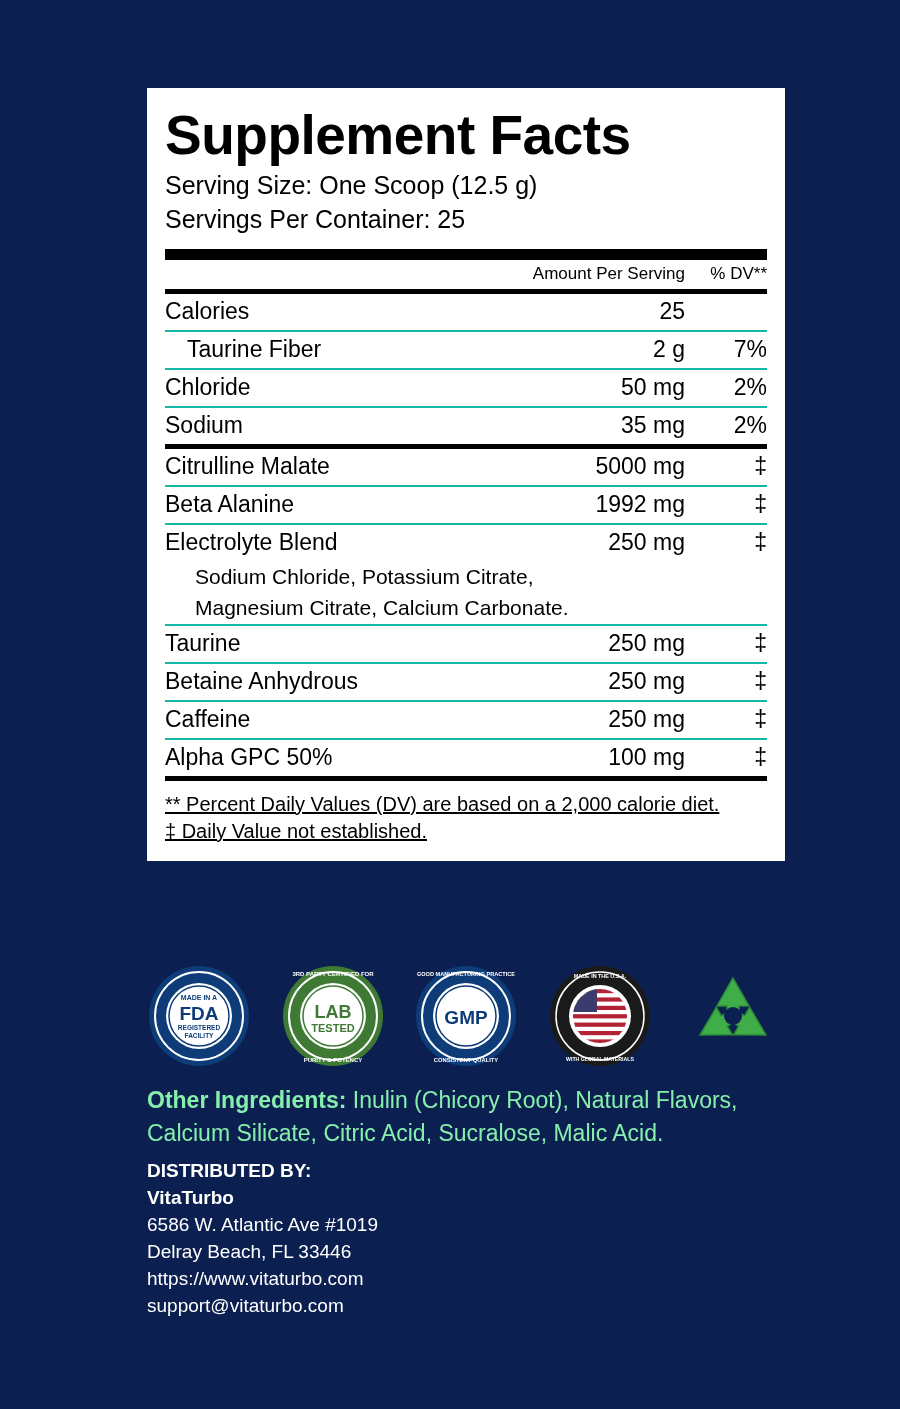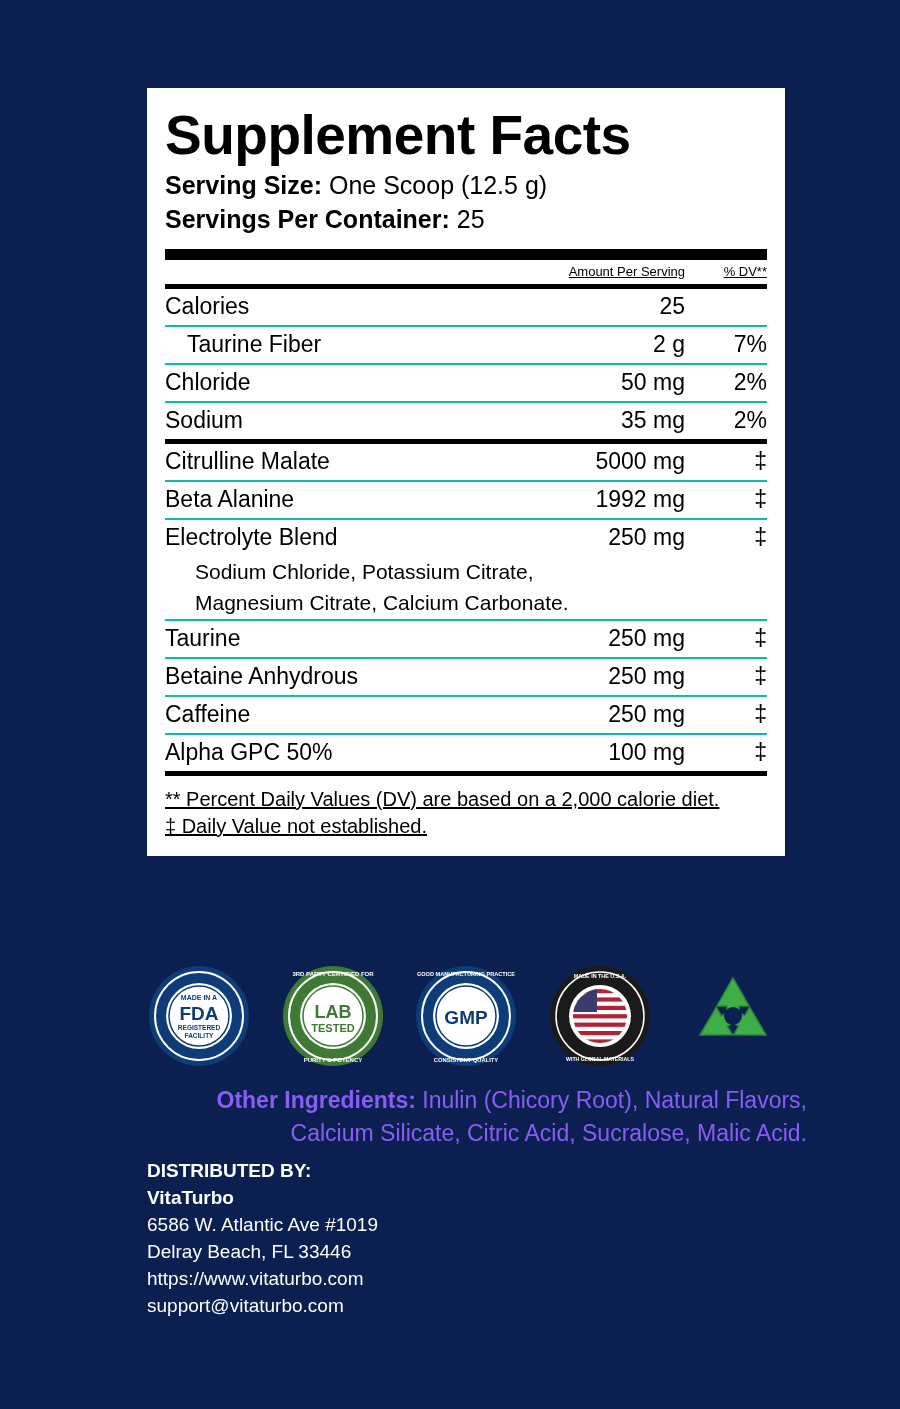--- a/index.html
+++ b/index.html
@@ -38,21 +38,21 @@
     line-height: 1.0;
     letter-spacing: -0.5px;
     margin: 6px 0 6px 0;
   }
 
   .serving-line {
     font-size: 25px;
     line-height: 1.35;
     white-space: nowrap;
   }
-  .serving-line b { font-weight: bold; }
+  .serving-line b { font-weight: normal; }
 
   .rule-thick {
     height: 11px;
     background: #000;
     margin-top: 12px;
   }
   .rule-med {
     height: 5px;
     background: #000;
   }
@@ -66,25 +66,24 @@
     padding: 4px 0 5px 0;
     vertical-align: bottom;
     border-bottom: 2px solid #14b8a6;
   }
   table.facts tr.no-rule td { border-bottom: none; }
   table.facts td.name { text-align: left; }
   table.facts td.amt { text-align: right; padding-right: 4px; white-space: nowrap; }
   table.facts td.dv { text-align: right; width: 78px; white-space: nowrap; }
 
   .hdr-row td {
-    font-size: 13px;
+    font-size: 17px;
     border-bottom: none !important;
     padding-top: 6px;
     padding-bottom: 6px;
-    text-decoration: underline;
   }
 
   .indent-1 { padding-left: 22px !important; }
   .sub-list {
     font-size: 21px;
     line-height: 1.32;
     padding-left: 30px !important;
     padding-top: 2px !important;
     padding-bottom: 2px !important;
   }
@@ -110,22 +109,21 @@
   .badge { width: 104px; height: 104px; position: relative; }
 
   
   .other-ing {
     position: absolute;
     left: 131px;
     top: 1084px;
     width: 660px;
     font-size: 23px;
     line-height: 1.45;
-    color: #8b5cf6;
-    text-align: right;
+    color: #86efac;
   }
   .other-ing b { font-weight: bold; }
 
   .distributed {
     position: absolute;
     left: 131px;
     top: 1158px;
     width: 500px;
     font-size: 19px;
     line-height: 1.42;

